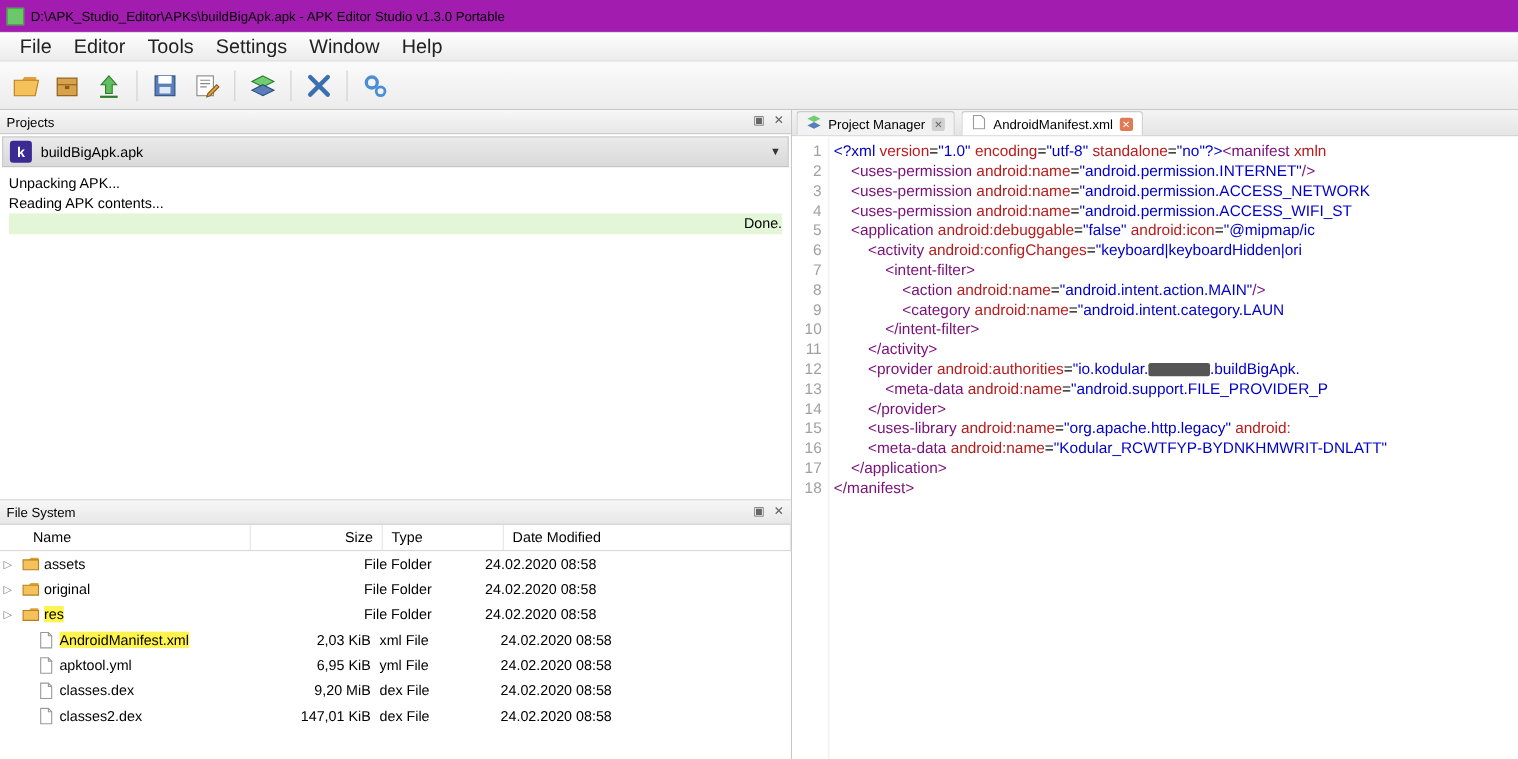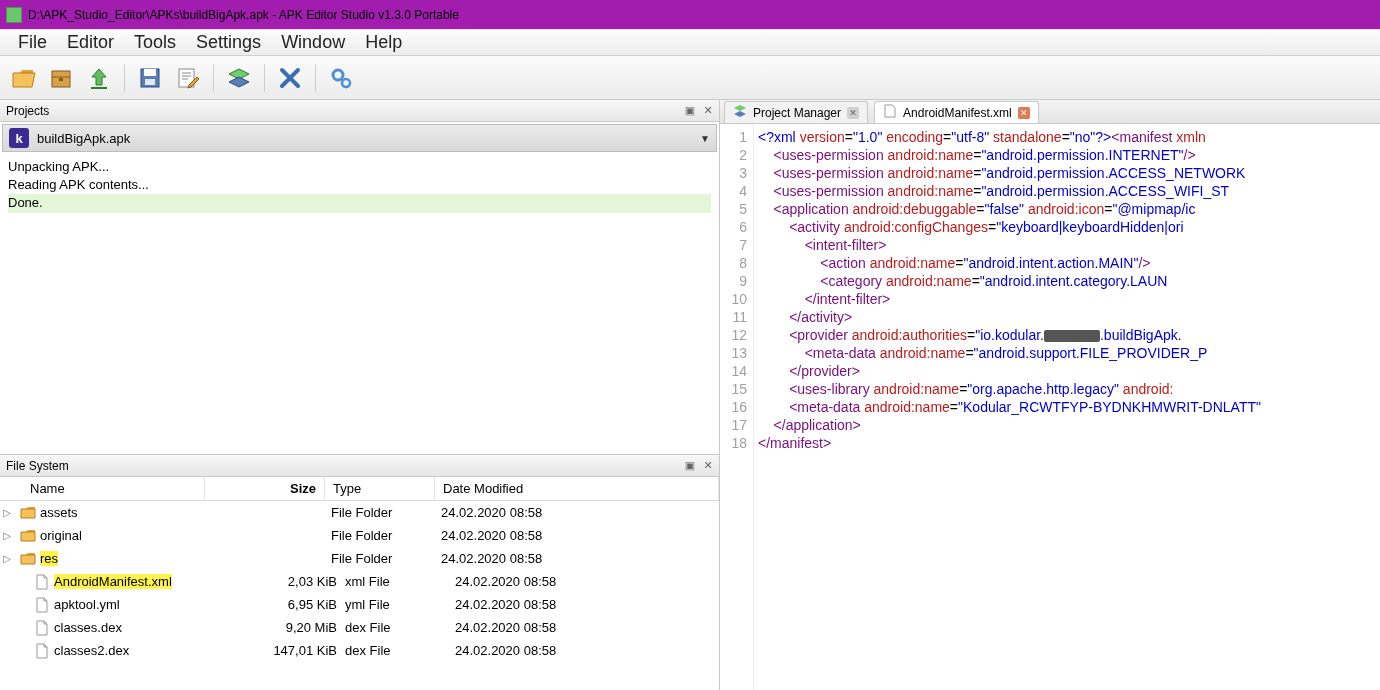--- a/index.html
+++ b/index.html
@@ -17,26 +17,26 @@
 .right-col { flex:1; display:flex; flex-direction:column; }
 .panel-hdr { height:22px; background:linear-gradient(#f7f7f7,#e7e7e7); border-bottom:1px solid #c8c8c8; display:flex; align-items:center; padding:0 6px; font-size:12px; position:relative; }
 .panel-hdr .pin, .panel-hdr .close { position:absolute; top:3px; width:14px; height:14px; font-size:11px; color:#666; text-align:center; line-height:14px; cursor:default; }
 .panel-hdr .pin { right:22px; }
 .panel-hdr .close { right:4px; }
 .projects-panel { flex:0 0 auto; display:flex; flex-direction:column; border-bottom:1px solid #c8c8c8; }
 .apk-row { height:28px; background:linear-gradient(#eaeaea,#d9d9d9); border:1px solid #bfbfbf; margin:2px; display:flex; align-items:center; padding:0 6px; gap:8px; font-size:13px; position:relative; }
 .apk-row .apk-icon { width:20px; height:20px; background:#3b2a92; border-radius:3px; display:flex; align-items:center; justify-content:center; color:#fff; font-weight:bold; font-size:13px;}
 .apk-row .drop { position:absolute; right:6px; font-size:10px; color:#333; }
 .log-area { padding:4px 8px; font-size:13px; line-height:1.4; height:300px; }
-.log-line.done { background:#e3f7d8; }
+.log-line.done { background:#e3f7d8;text-align:right; }
 .filesystem-panel { flex:1; display:flex; flex-direction:column; }
 .fs-grid-hdr { height:24px; display:flex; border-bottom:1px solid #d8d8d8; }
 .fs-col { display:flex; align-items:center; padding:0 8px; font-size:13px; border-right:1px solid #e4e4e4; }
-.fs-col.name { width:205px; padding-left:30px; }
-.fs-col.size { width:120px; justify-content:flex-end;font-weight:bold; }
+.fs-col.name { width:228px; padding-left:30px; }
+.fs-col.size { width:120px; justify-content:flex-end; }
 .fs-col.type { width:110px; }
 .fs-col.date { flex:1; }
 .fs-rows { flex:1; overflow:auto; }
 .fs-row { height:23px; display:flex; align-items:center; font-size:13px; }
 .fs-row .chev { width:14px; text-align:center; color:#777; font-size:10px;}
 .fs-row .icon { width:16px; height:16px; margin:0 4px; display:flex; align-items:center; justify-content:center; }
 .fs-row .name { width:171px; padding-left:0; overflow:hidden; white-space:nowrap; }
 .fs-row .size { width:120px; text-align:right; padding-right:8px; }
 .fs-row .type { width:110px; }
 .fs-row .date { flex:1; }

